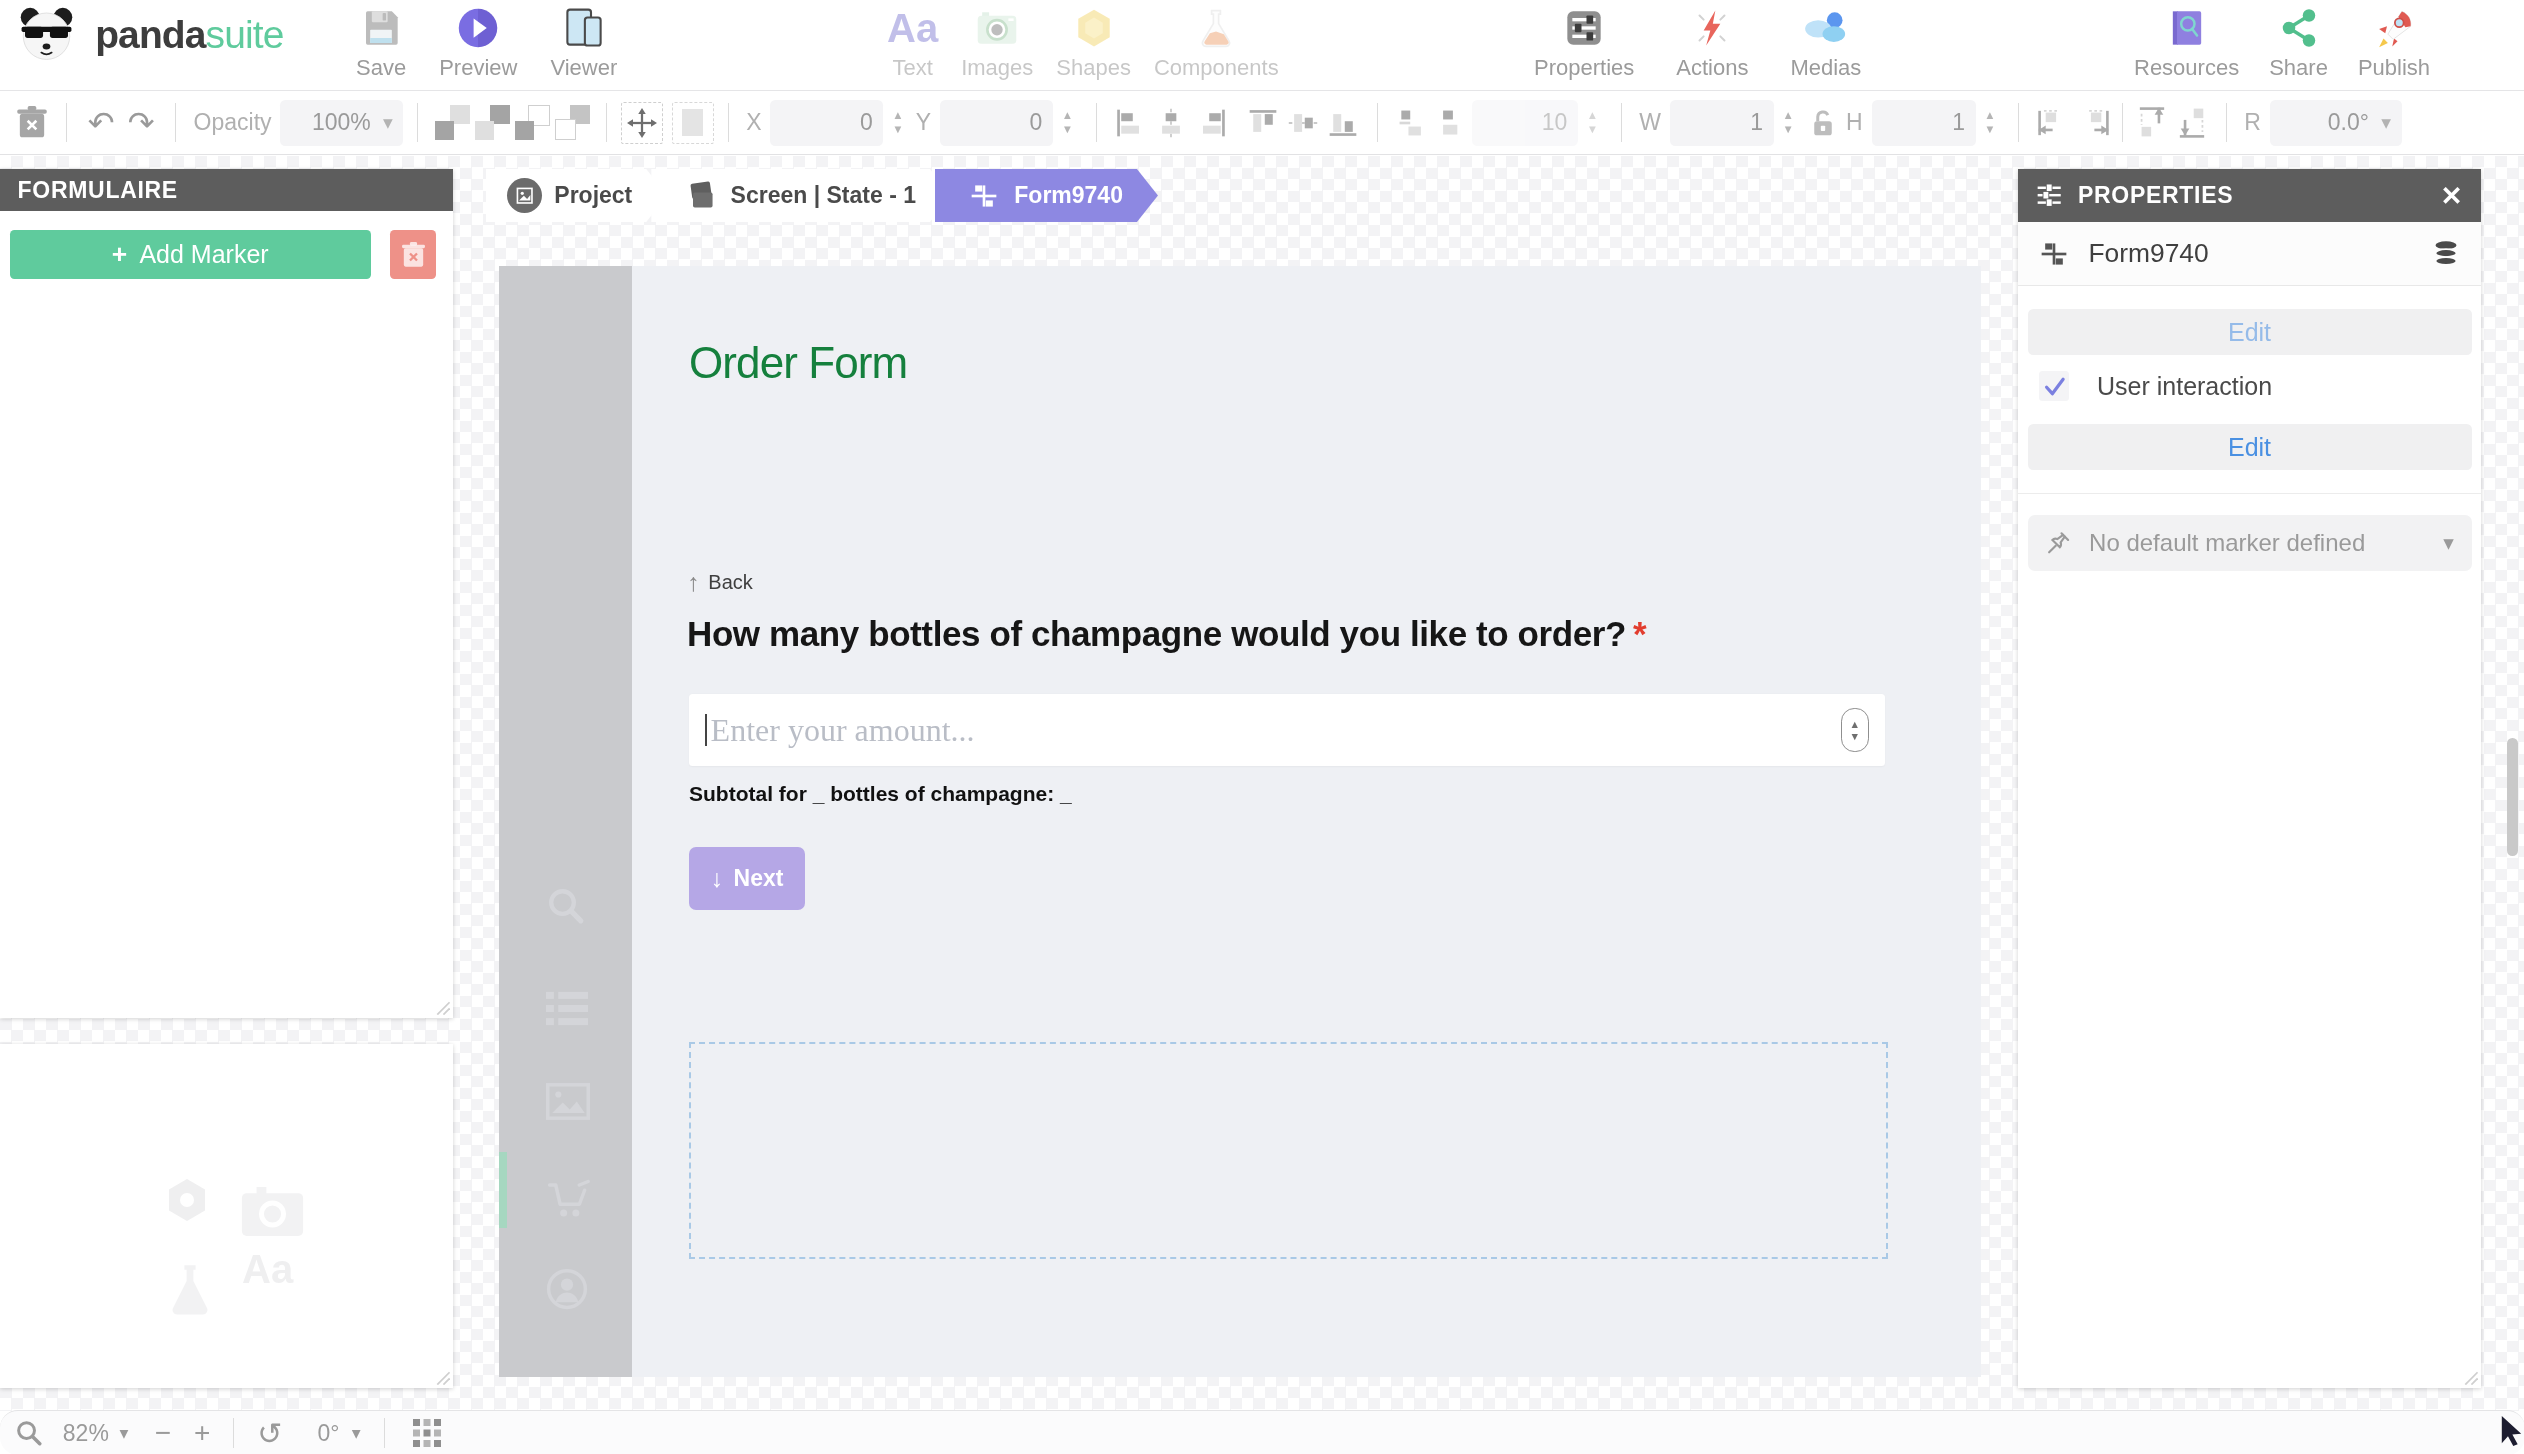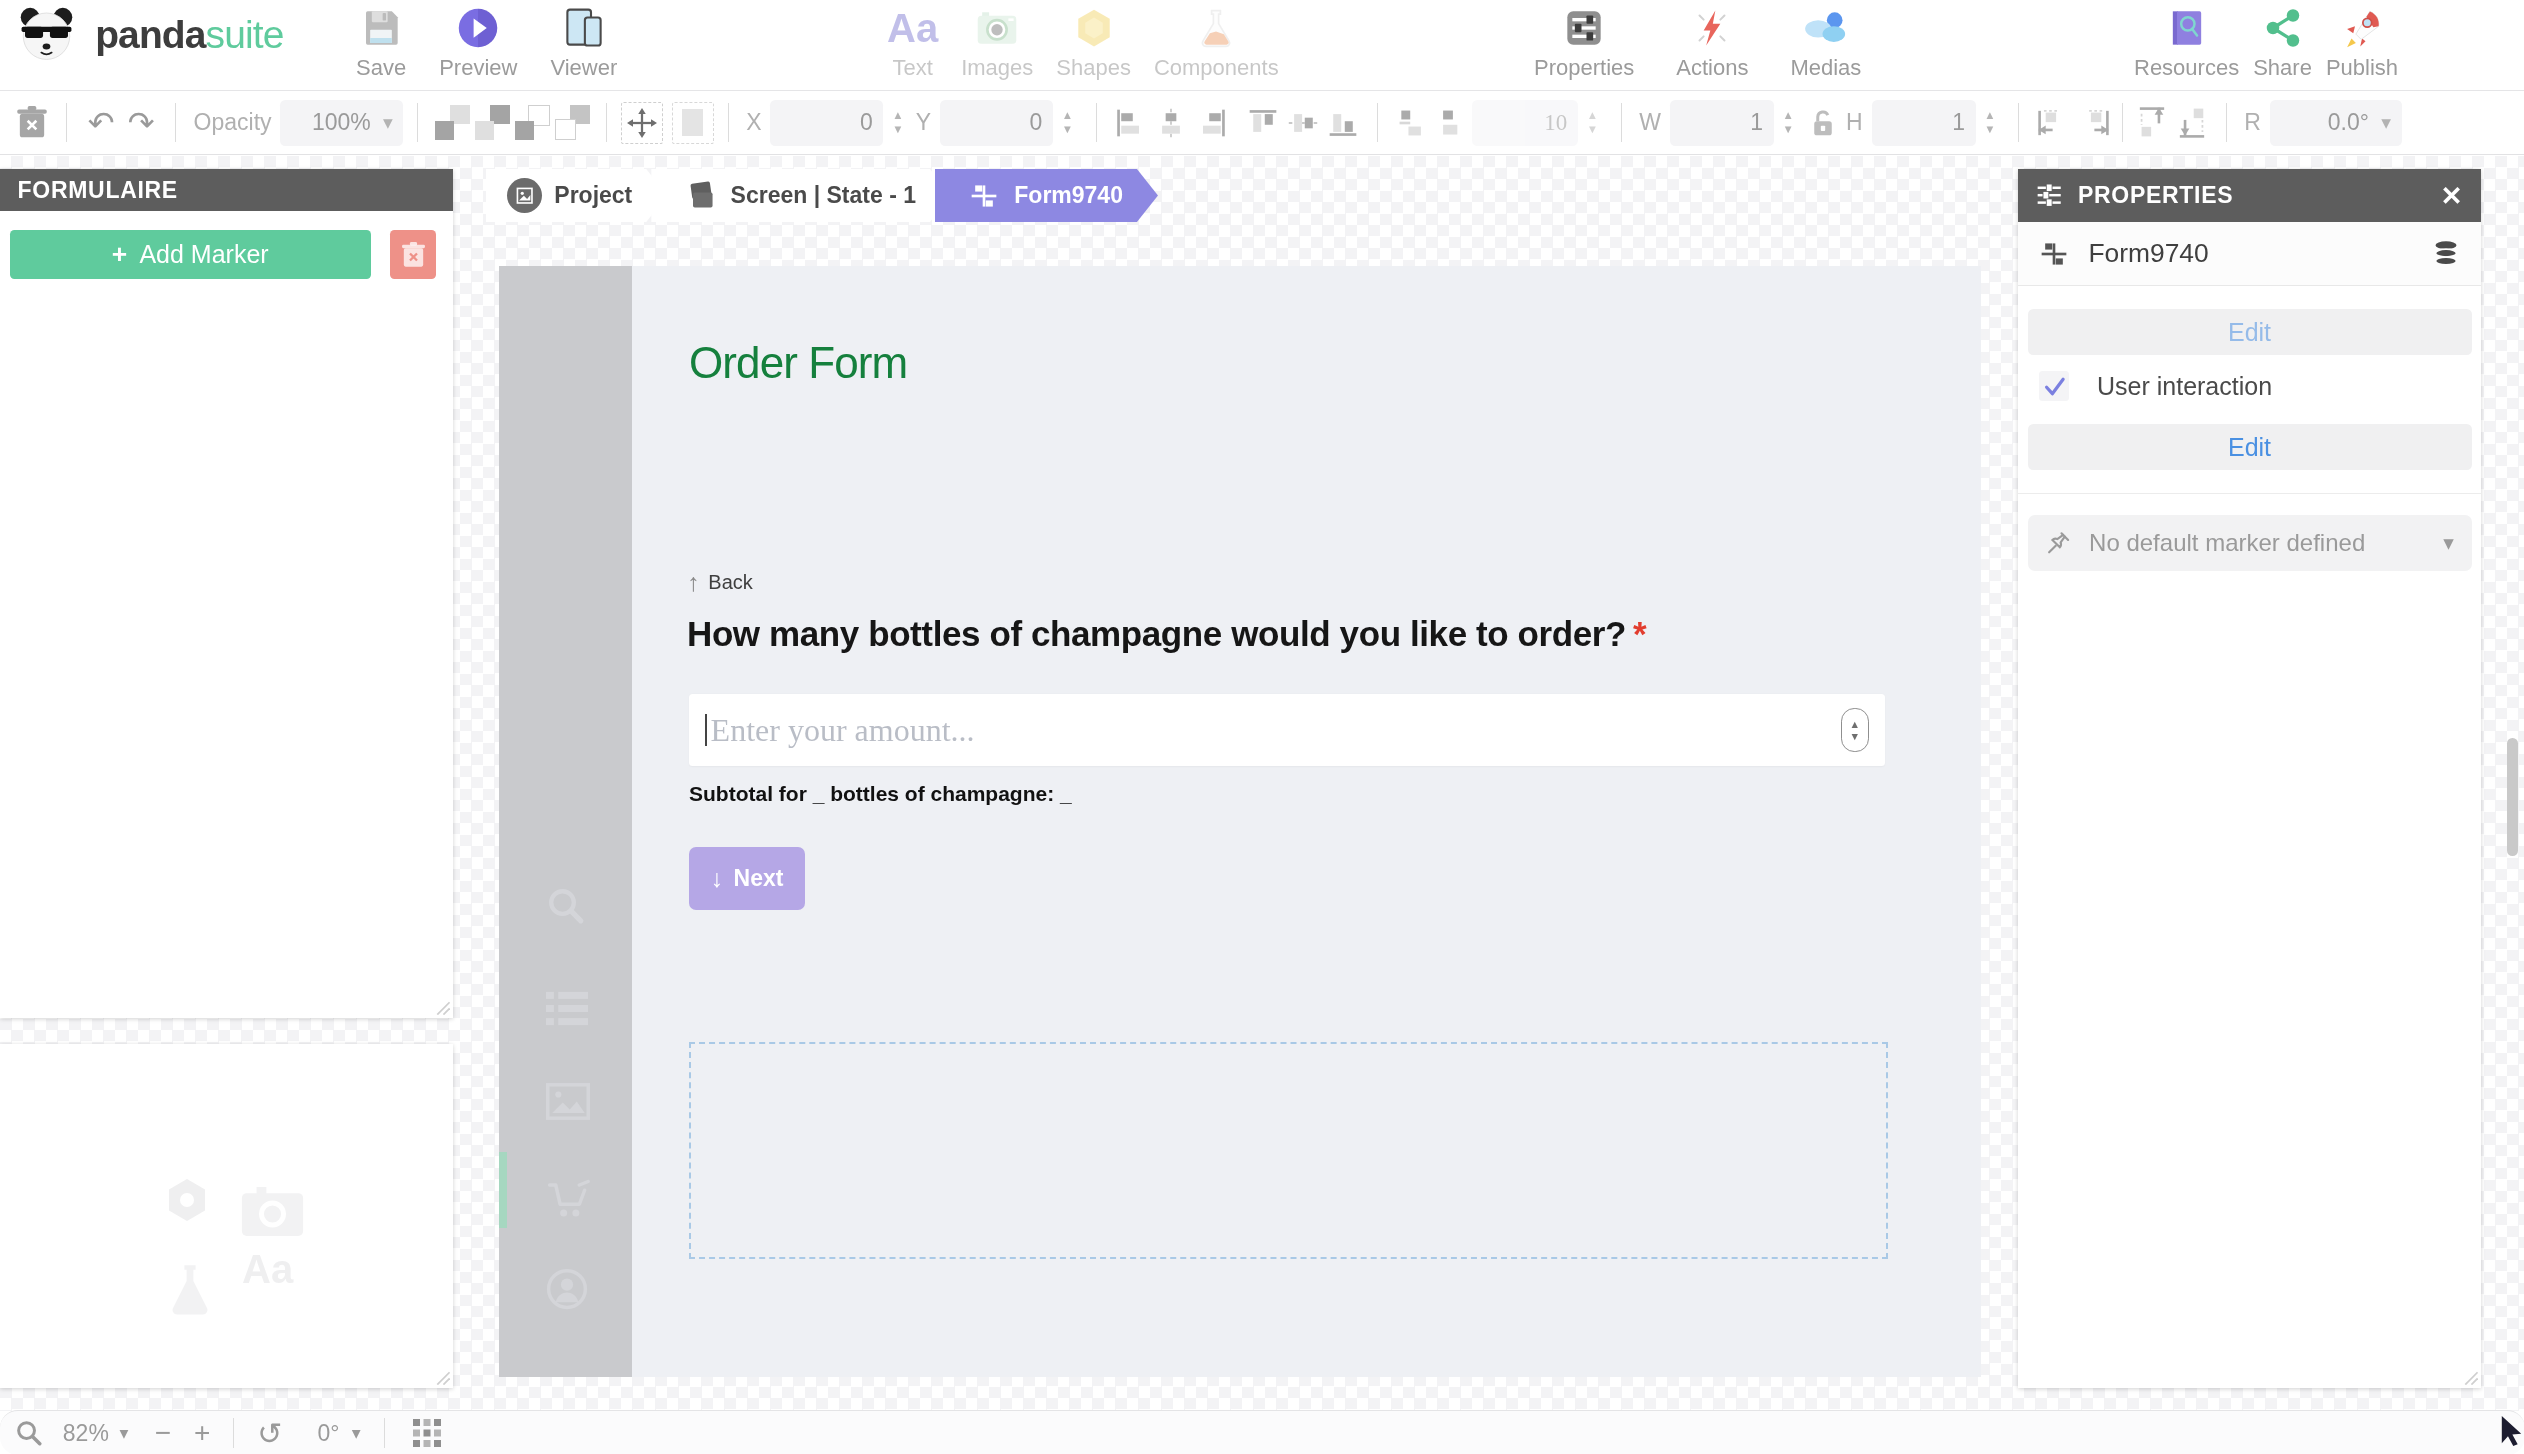--- a/index.html
+++ b/index.html
@@ -263,21 +263,21 @@
           <svg width="46" height="40" viewBox="0 0 52 46">
               <circle cx="36" cy="14" r="9" fill="#5b96ef"></circle>
               <ellipse cx="17" cy="24" rx="15" ry="10" fill="#bfe2f8"></ellipse>
               <ellipse cx="35" cy="30" rx="13" ry="9" fill="#8fd0f2"></ellipse>
             </svg>
         </span>
         <span class="tlabel">Medias</span>
       </div>
     </div>
 
-    <div class="tgroup" style="left:2134px;gap:14px;">
+    <div class="tgroup" style="left:2134px;gap:30px;">
       <div class="titem">
         <span class="ticon">
           <svg width="40" height="40" viewBox="0 0 48 48">
               <rect x="7" y="4" width="6" height="40" fill="#7a6ad0"></rect>
               <path d="M12 4h27a2 2 0 0 1 2 2v36a2 2 0 0 1-2 2H12z" fill="#8f80e0"></path>
               <circle cx="25" cy="19" r="8" fill="none" stroke="#7fd6cf" stroke-width="3"></circle>
               <line x1="30" y1="25" x2="36" y2="33" stroke="#7fd6cf" stroke-width="3" stroke-linecap="round"></line>
             </svg>
         </span>
         <span class="tlabel">Resources</span>
@@ -444,21 +444,21 @@
           <line x1="4" y1="18" x2="16" y2="18" stroke="#d8d8d8" stroke-width="3"></line>
           <rect x="14" y="22" width="14" height="10" fill="#e0e0e0"></rect>
         </svg>
       </span>
     <span class="eic">
         <svg width="32" height="32" viewBox="0 0 36 36">
           <rect x="8" y="4" width="11" height="10" fill="#ababab"></rect>
           <rect x="8" y="20" width="16" height="11" fill="#e0e0e0"></rect>
         </svg>
       </span>
-    <span class="pill dim" style="width:106px;font-family:Liberation Serif, serif;">
+    <span class="pill dim" style="width:106px;">
         <input value="10" style="">
       </span>
     <span class="spin dim">
         <span>▲</span>
         <span>▼</span>
       </span>
     <span class="sep"></span>
 
     <span class="elabel">W</span>
     <span class="pill" style="width:104px;">

